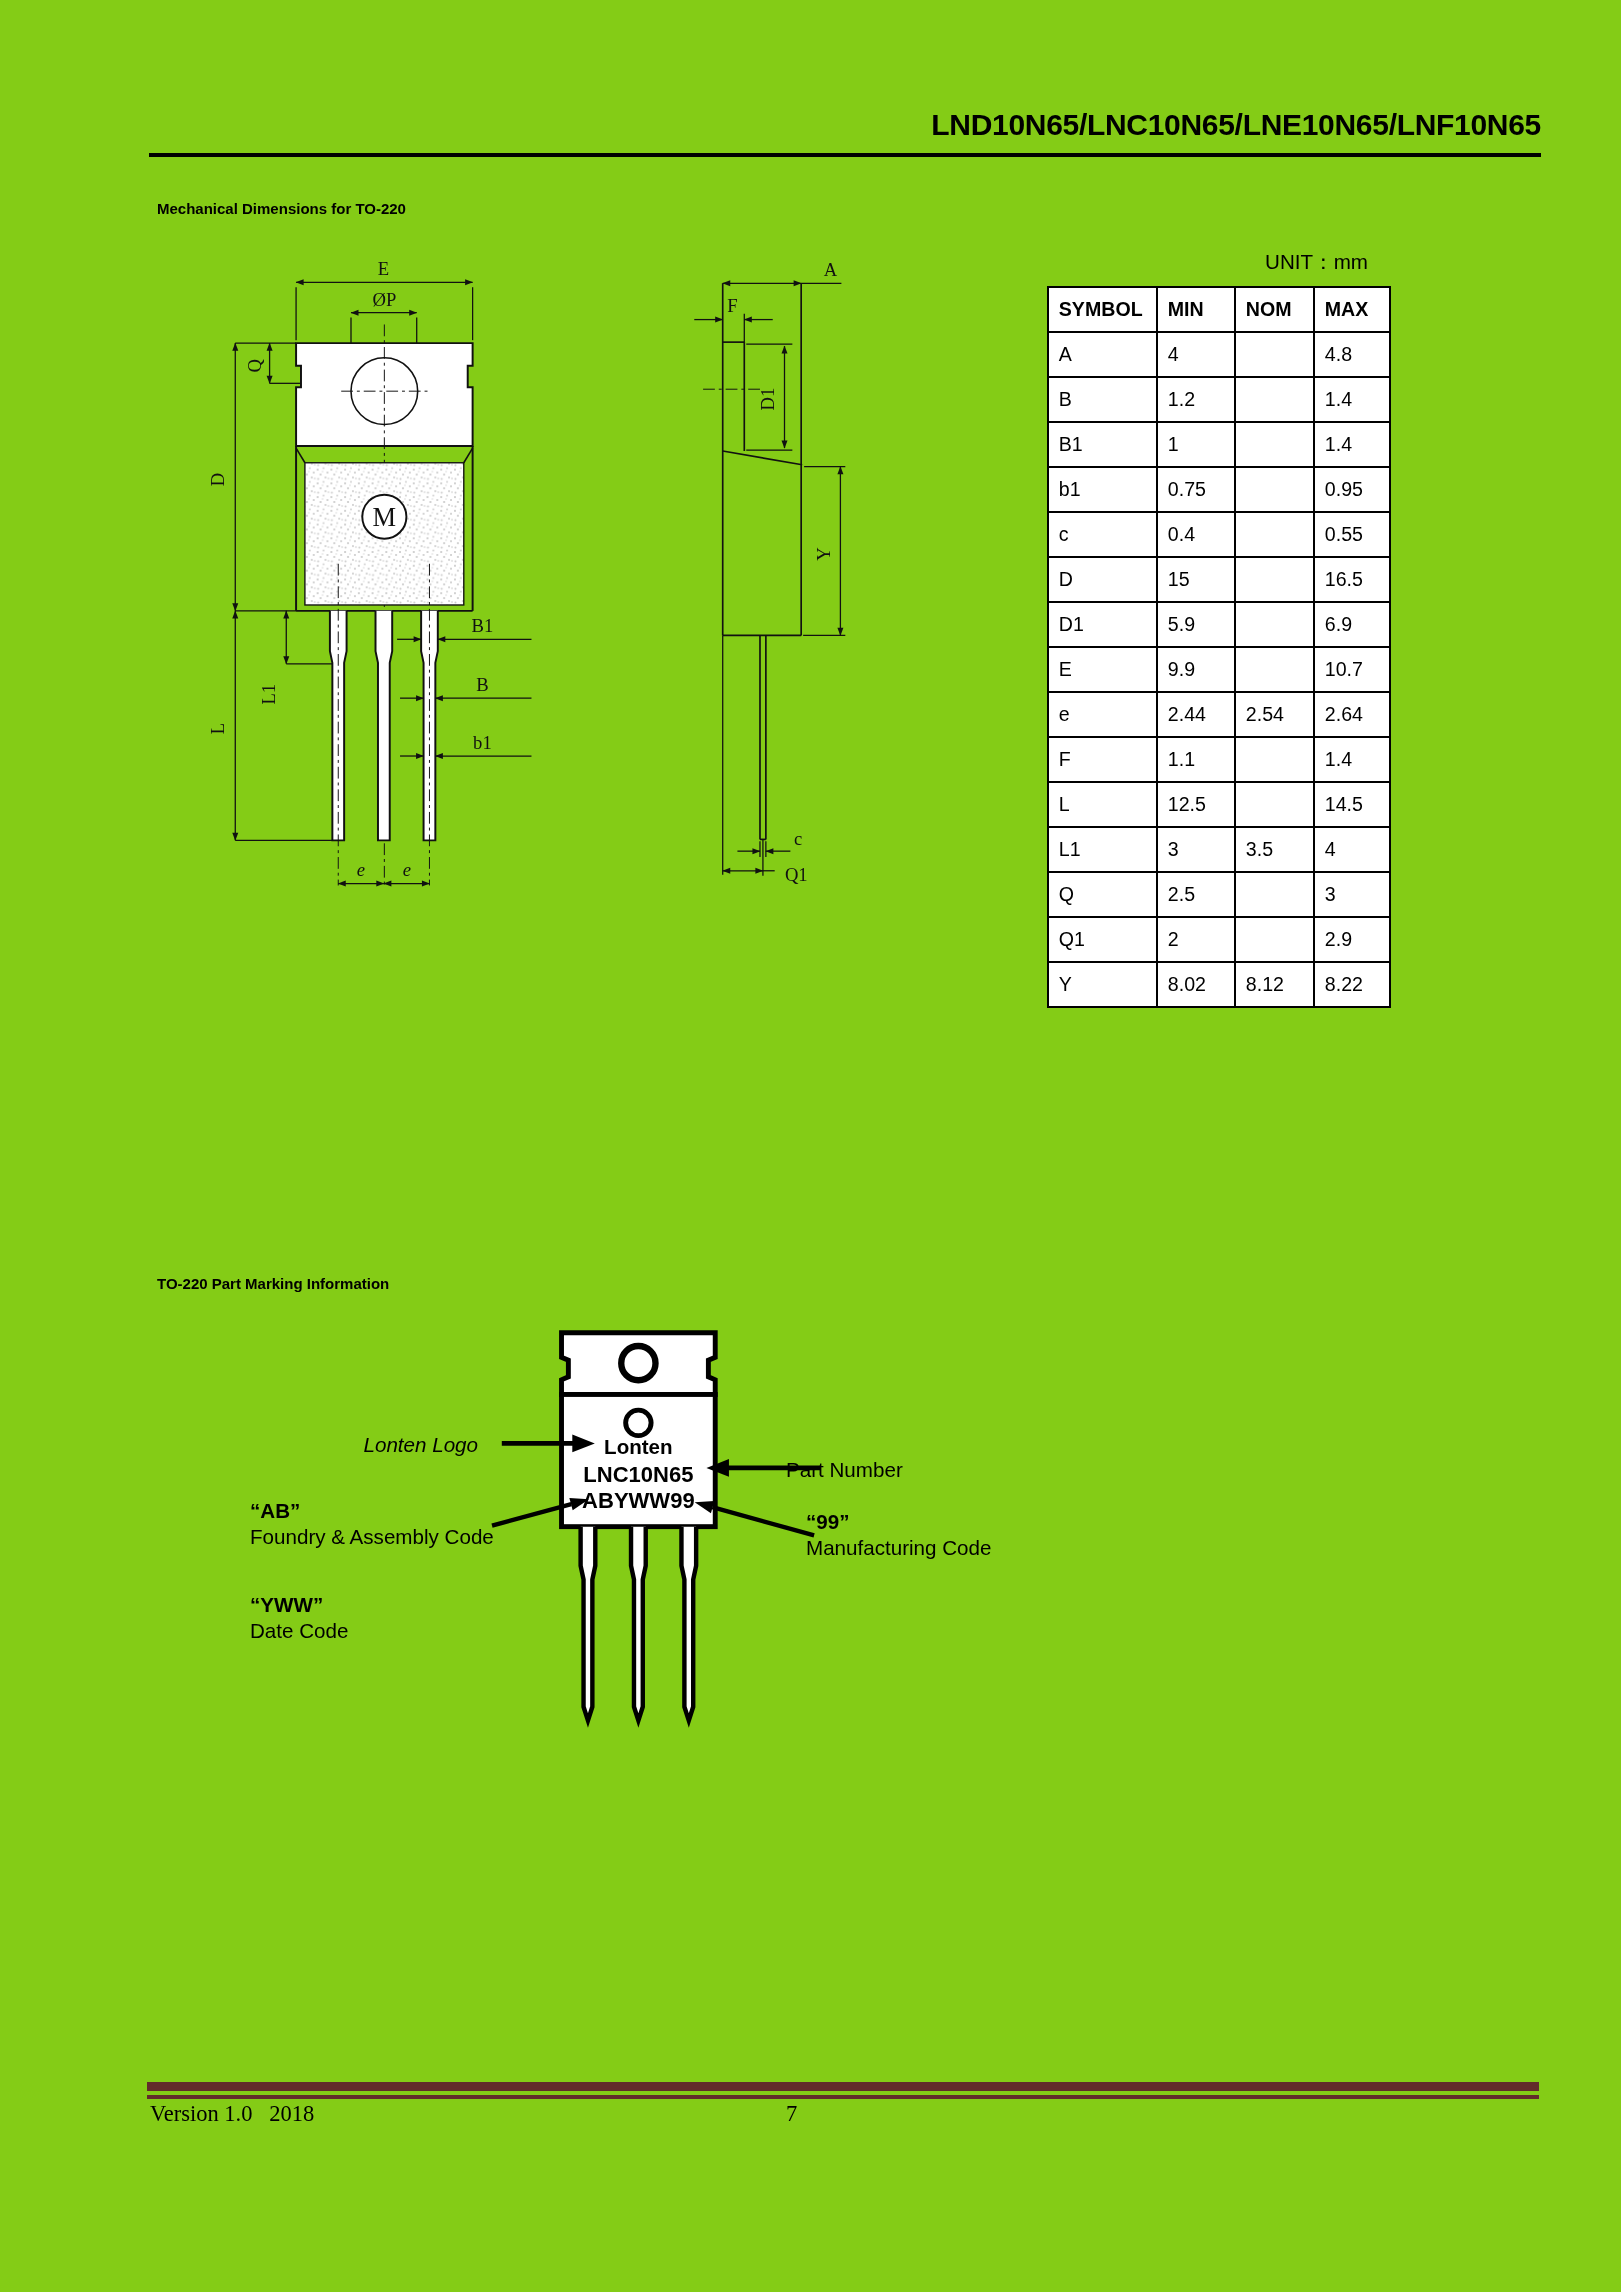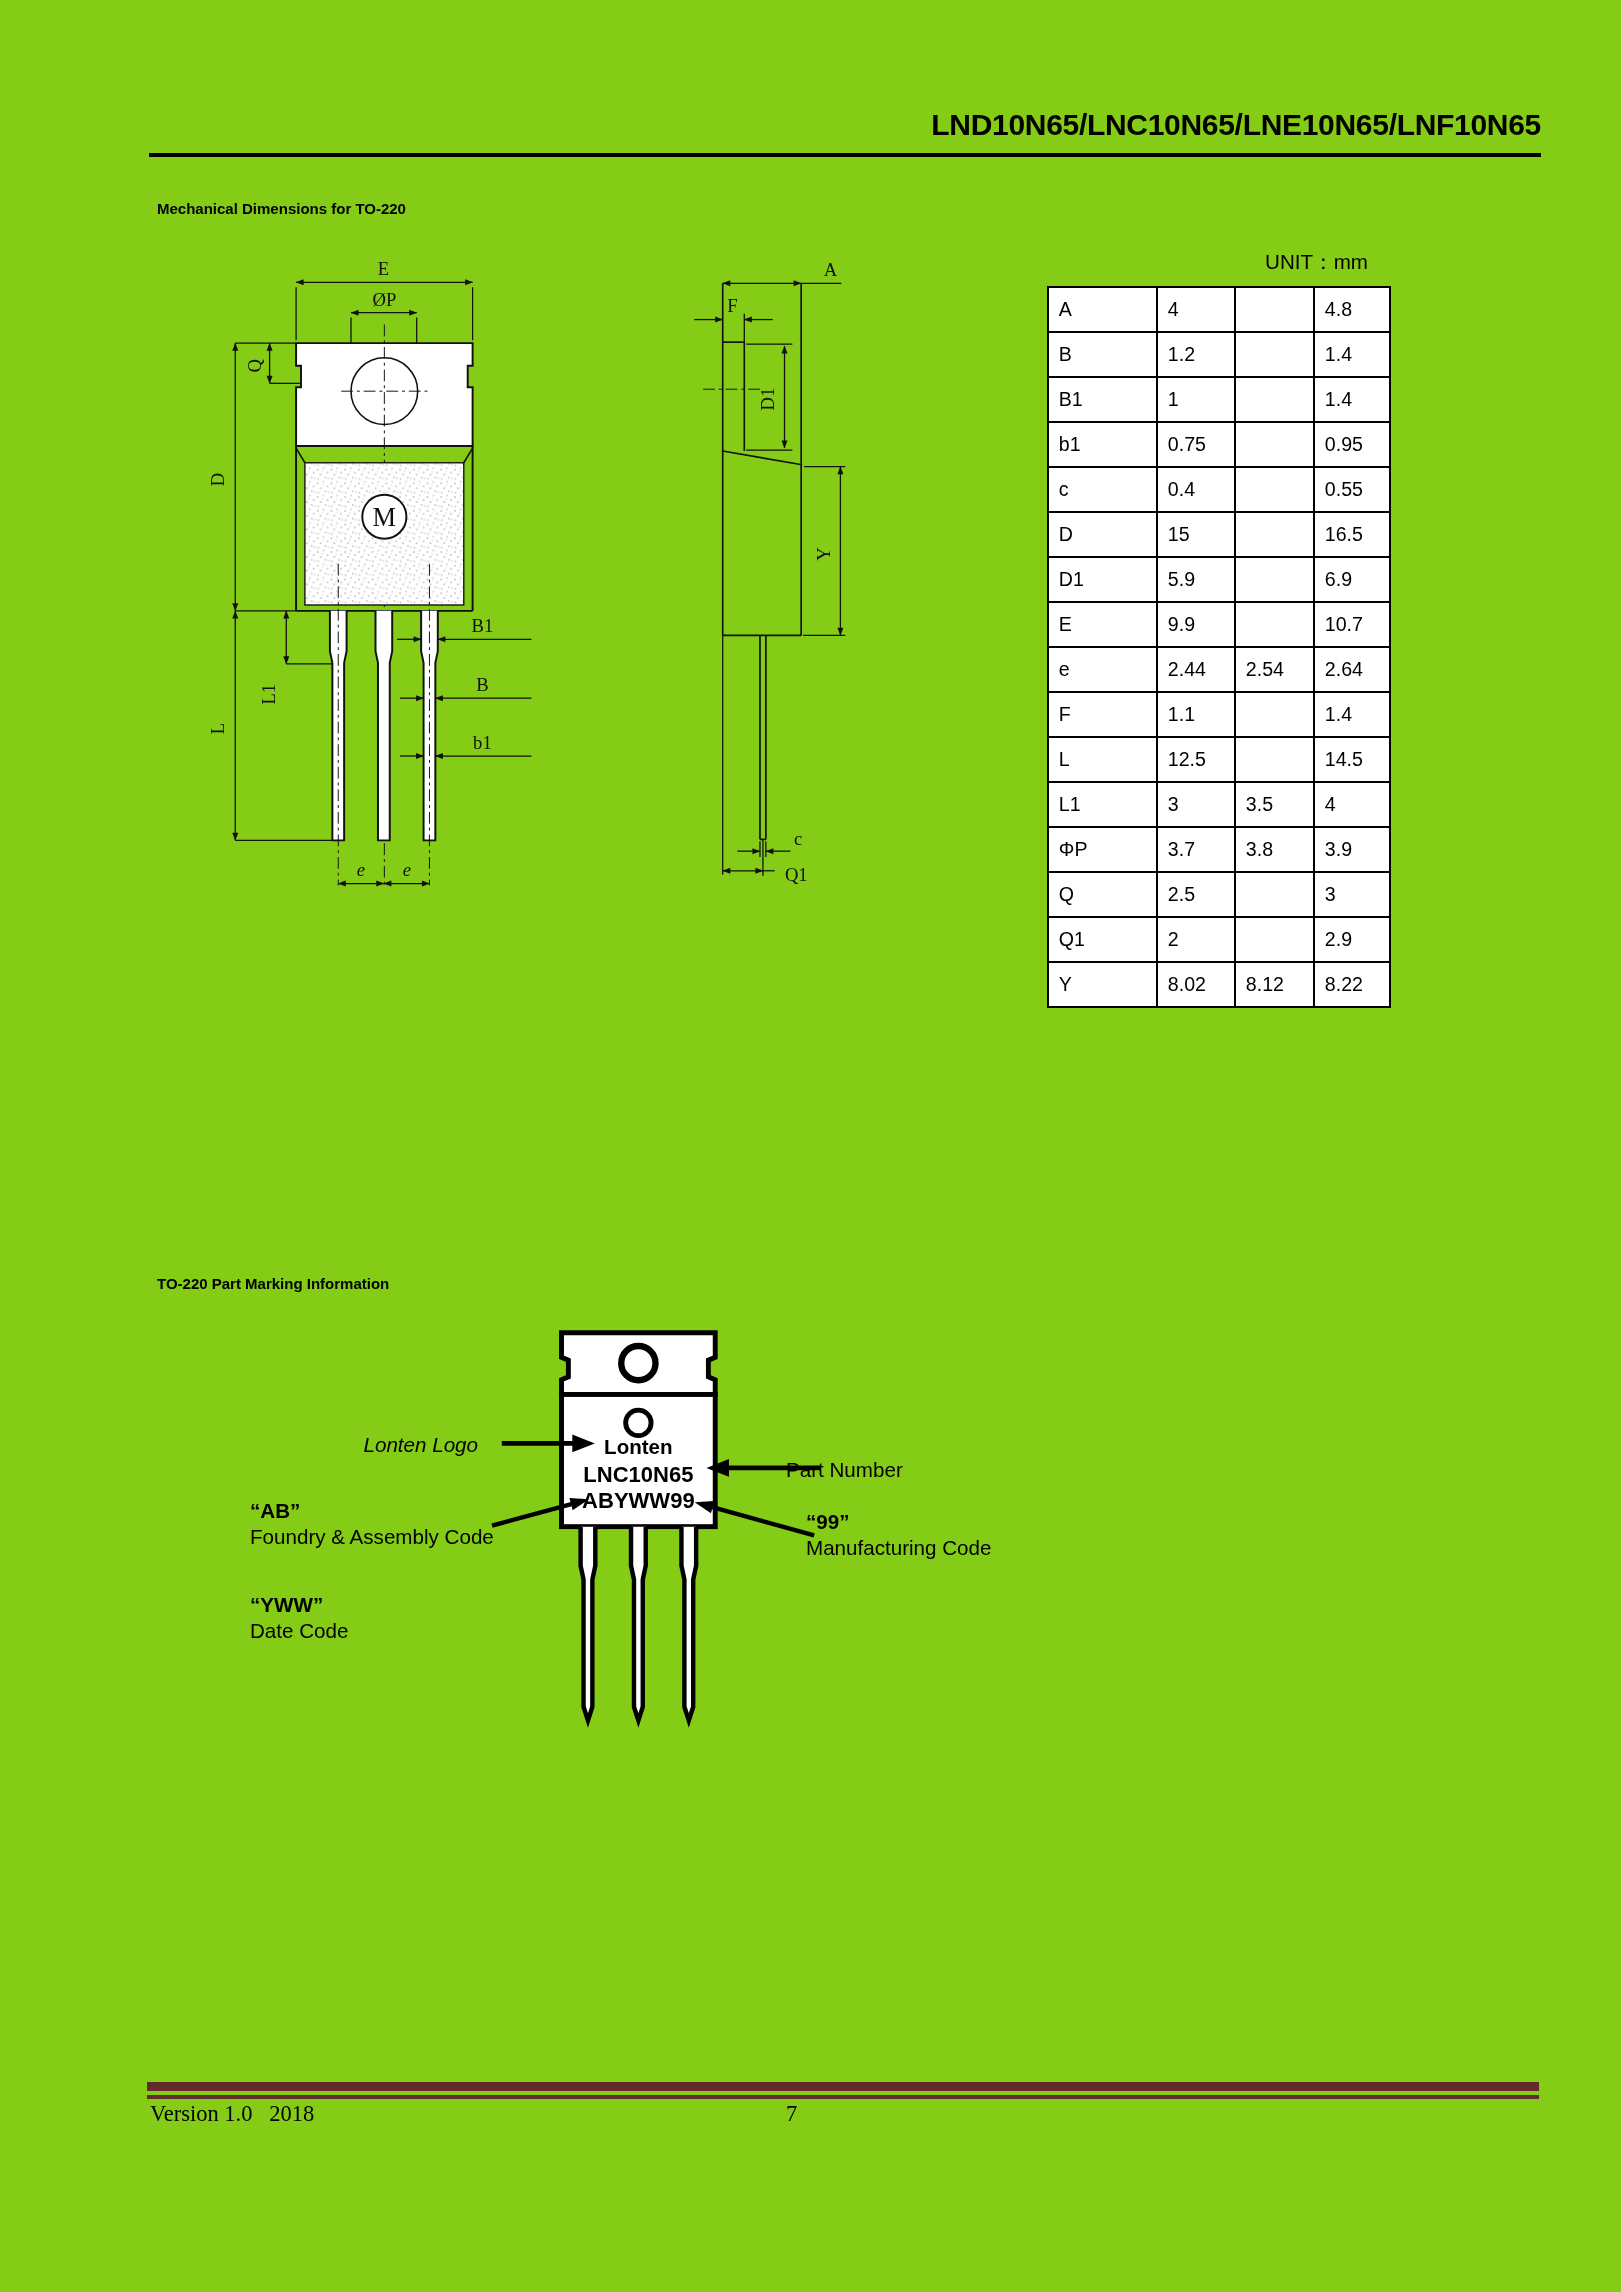--- a/index.html
+++ b/index.html
@@ -47,20 +47,26 @@
   <div class="abs unit-label">UNIT：mm</div>
 
   <table class="dims">
     <colgroup>
         <col class="c1">
         <col class="c2">
         <col class="c3">
         <col class="c4">
       </colgroup>
     <tbody>
+        <tr>
+      <th>SYMBOL</th>
+      <th>MIN</th>
+      <th>NOM</th>
+      <th>MAX</th>
+    </tr>
     <tr>
           <td>A</td>
           <td>4</td>
           <td></td>
           <td>4.8</td>
         </tr>
     <tr>
           <td>B</td>
           <td>1.2</td>
           <td></td>
@@ -118,26 +124,20 @@
           <td>L</td>
           <td>12.5</td>
           <td></td>
           <td>14.5</td>
         </tr>
     <tr>
           <td>L1</td>
           <td>3</td>
           <td>3.5</td>
           <td>4</td>
-        </tr>
-    <tr>
-          <td>ΦP</td>
-          <td>3.7</td>
-          <td>3.8</td>
-          <td>3.9</td>
         </tr>
     <tr>
           <td>Q</td>
           <td>2.5</td>
           <td></td>
           <td>3</td>
         </tr>
     <tr>
           <td>Q1</td>
           <td>2</td>

